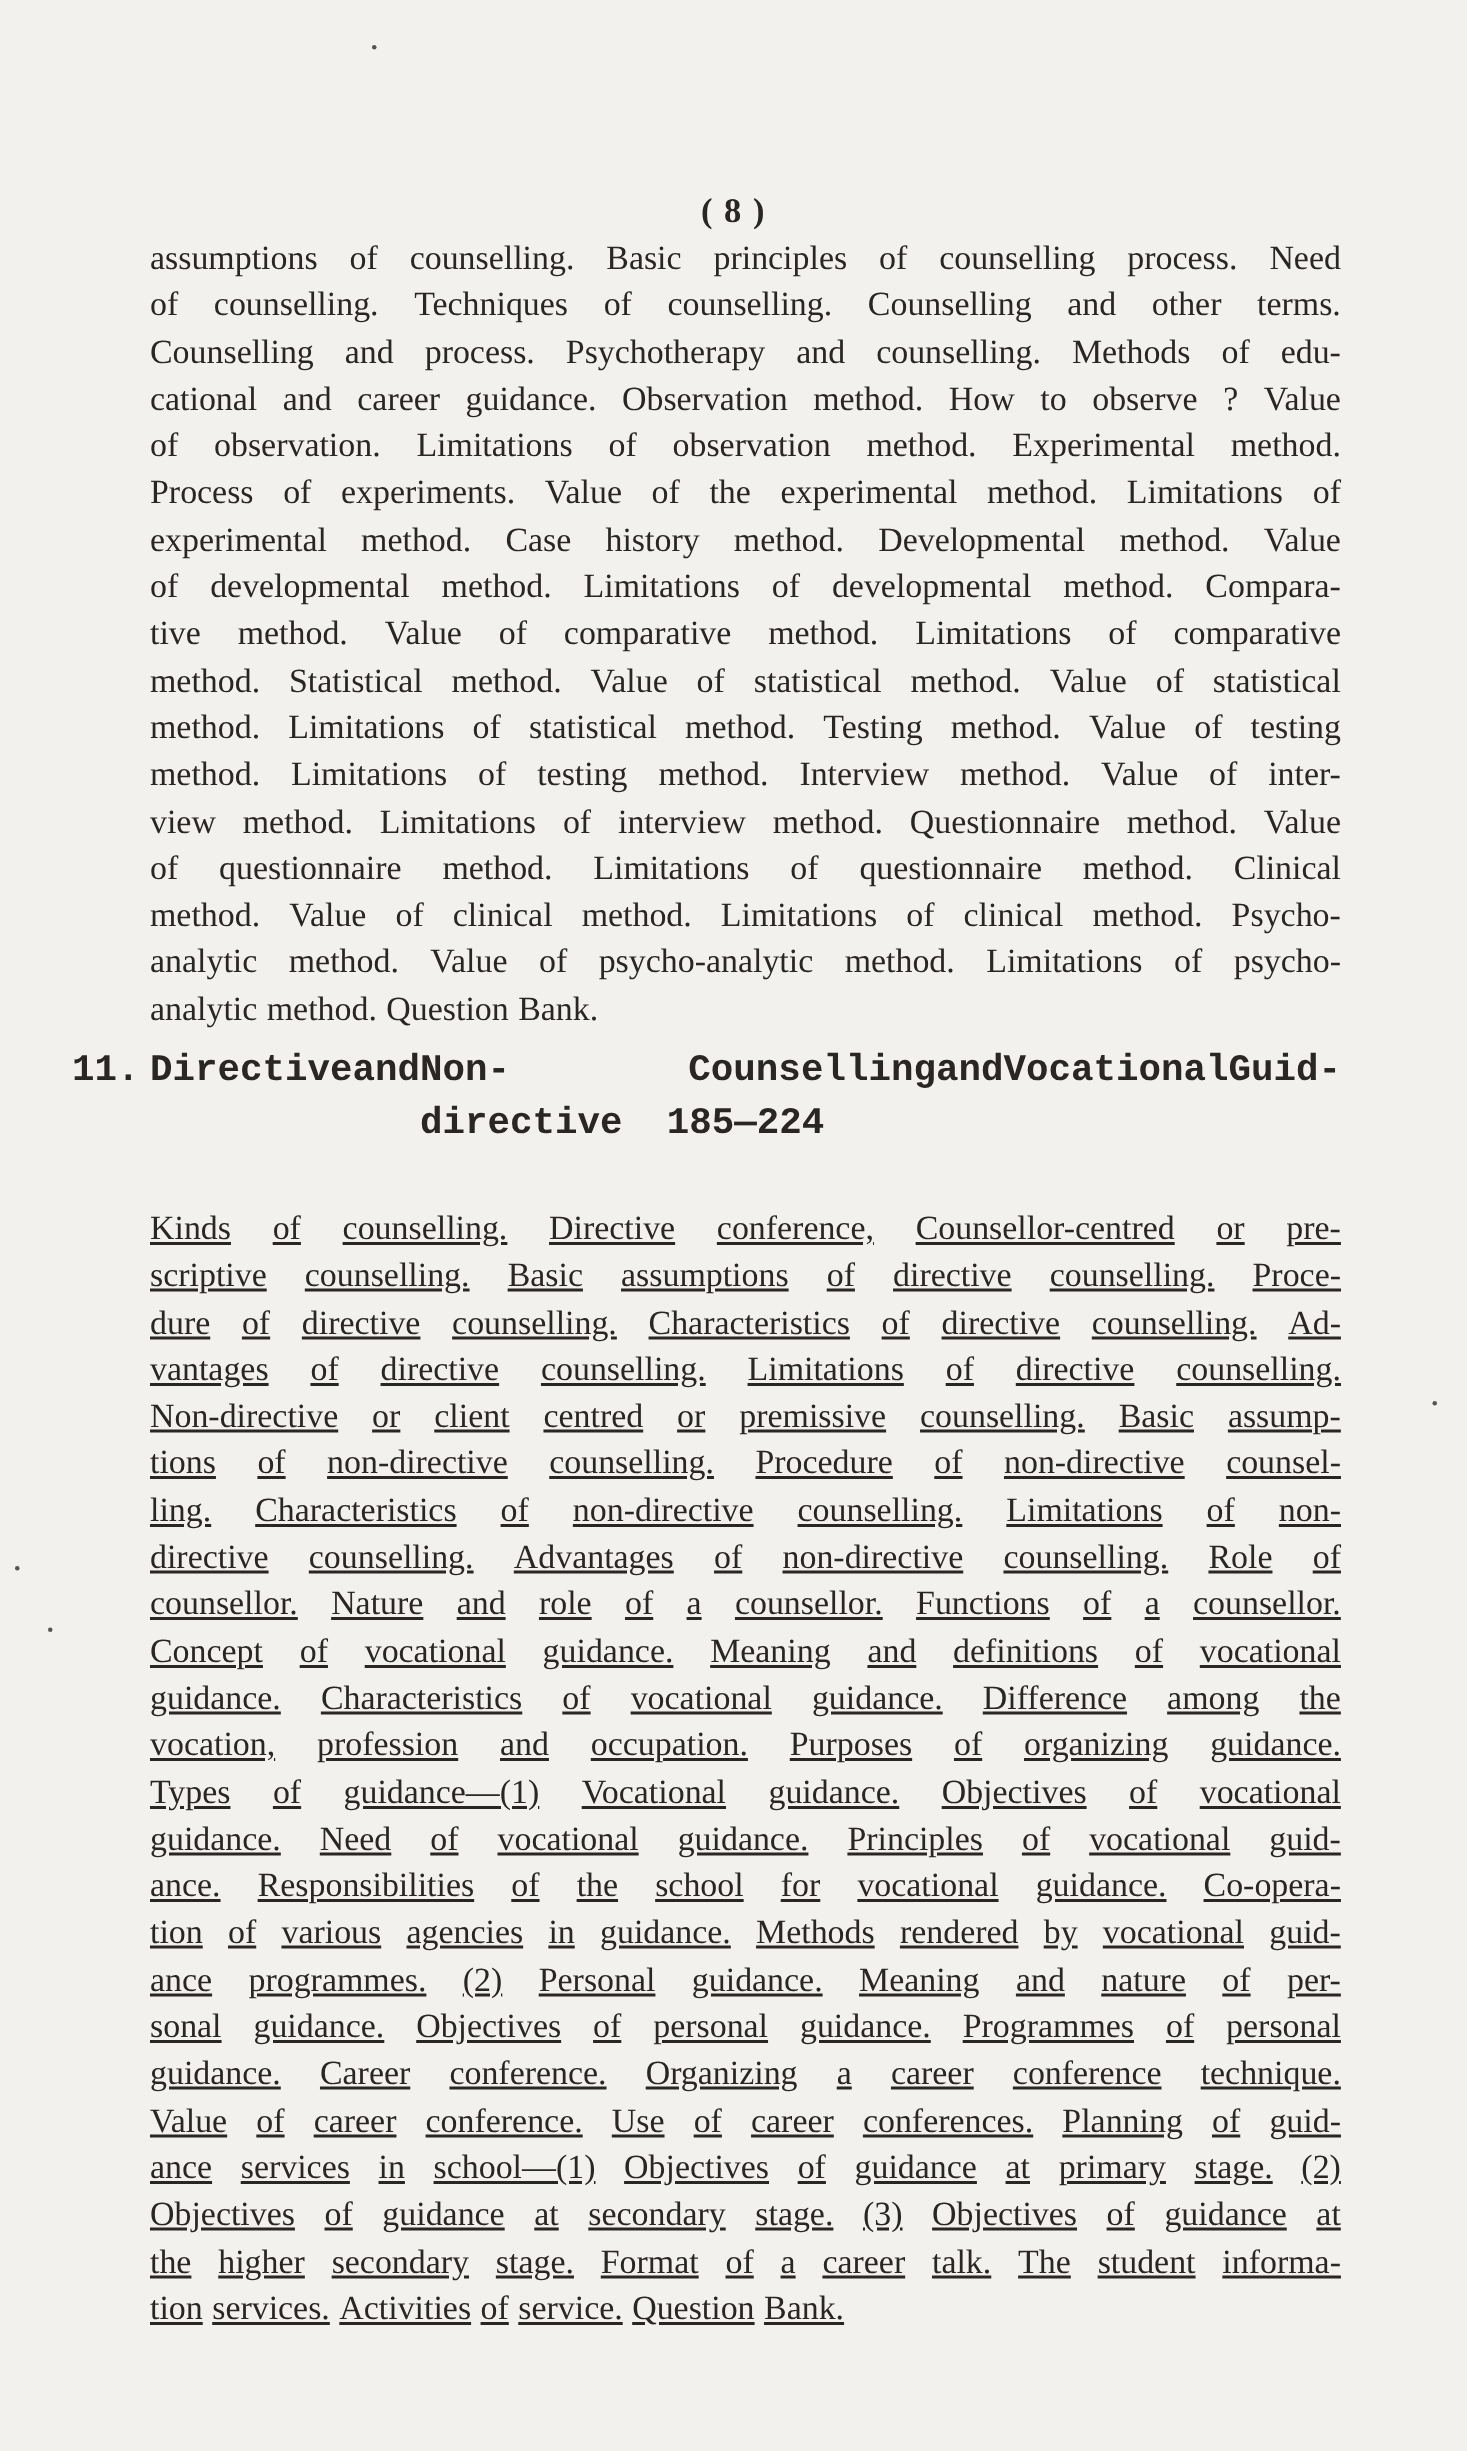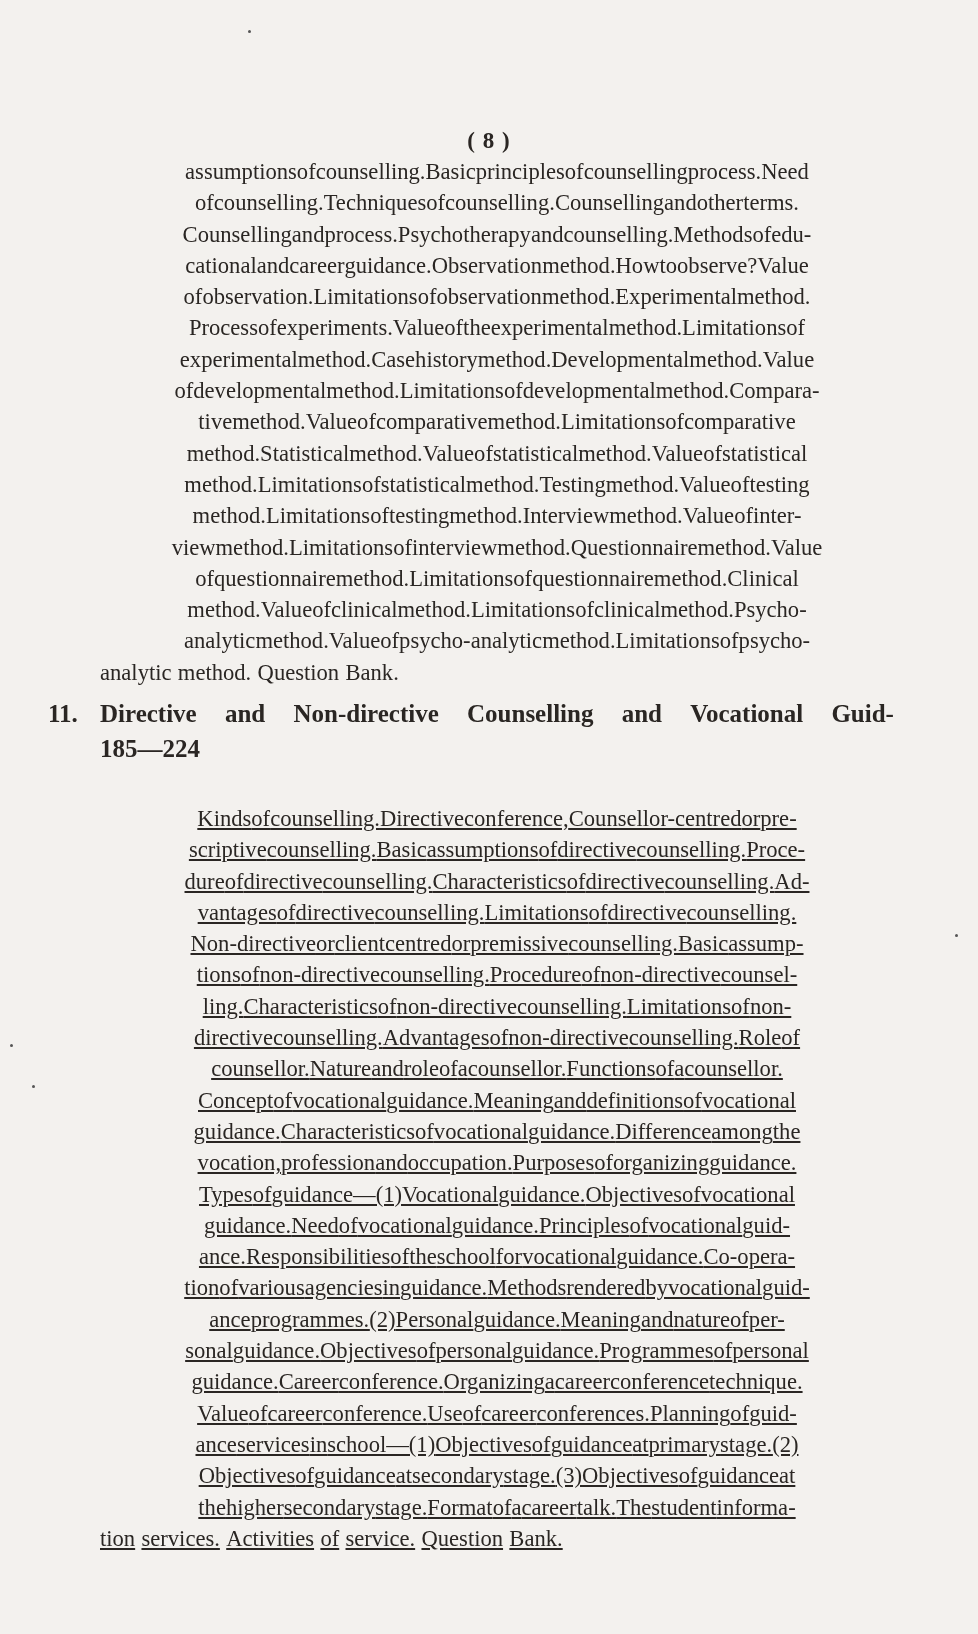--- a/index.html
+++ b/index.html
@@ -14,29 +14,29 @@
   .pnum {
     position:absolute; left:0; width:978px; top:128px; text-align:center;
     font-size:23px; font-weight:bold; letter-spacing:1px;
   }
   .block {
     position:absolute; left:100px; width:794px;
   }
   .line {
     height:31.3px; line-height:31.3px; font-size:22.6px;
     text-align:justify; text-align-last:justify; white-space:nowrap;
-    display:flex; justify-content:center;
+    display:flex; justify-content:space-between;
   }
   .line span.w { display:inline-block; }
   .line.last { justify-content:flex-start; gap:0.28em; }
   .heading {
     position:absolute; left:48px; width:846px; top:696px;
     font-weight:bold; font-size:25px;
   }
-  .hrow { height:35px; line-height:35px; display:flex; justify-content:space-between; }
+  .hrow { height:35px; line-height:35px; display:flex; justify-content:center;font-family:Liberation Mono, monospace; }
   .hnum { width:52px; }
   .htext { flex:1; display:flex; justify-content:space-between; }
   .hrow2 { padding-left:52px; }
   .speck { position:absolute; width:3px; height:3px; border-radius:50%; background:#555; }
 </style>
 </head>
 <body>
 
 <div class="page">
   <div class="pnum">( 8 )</div>

